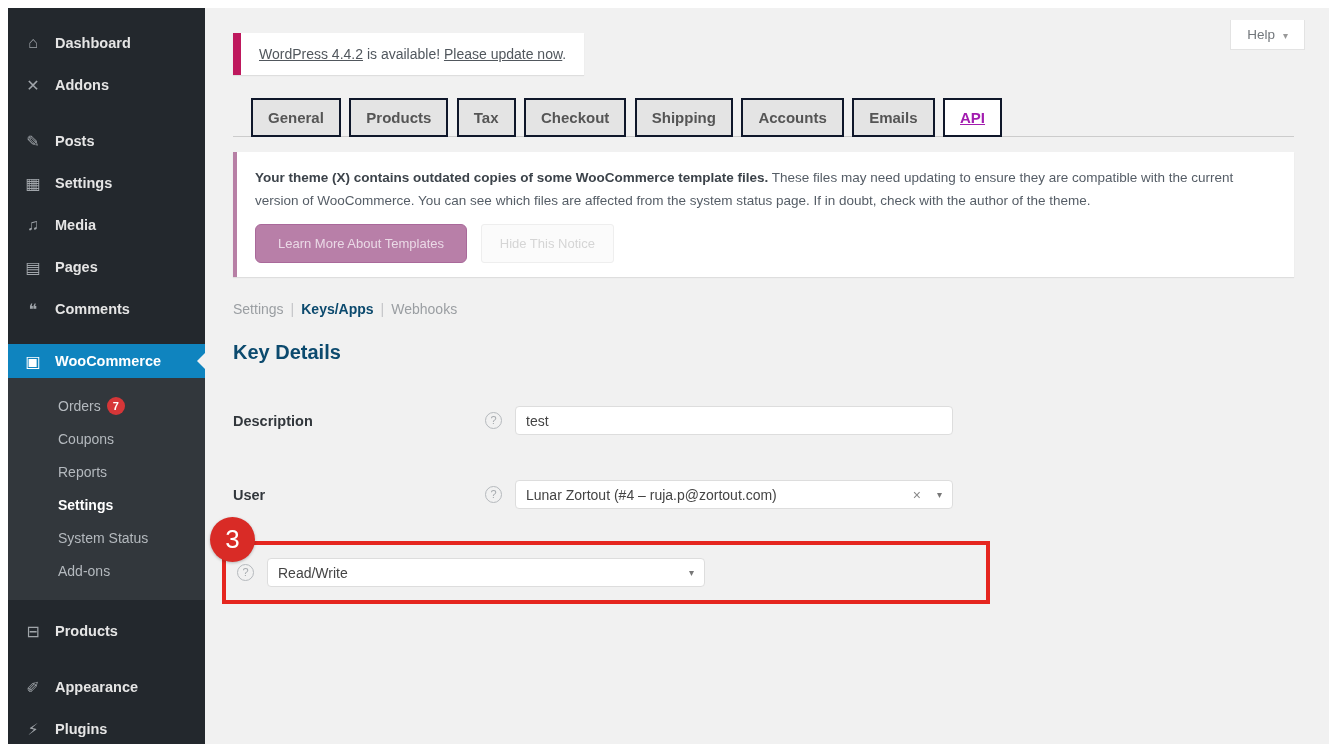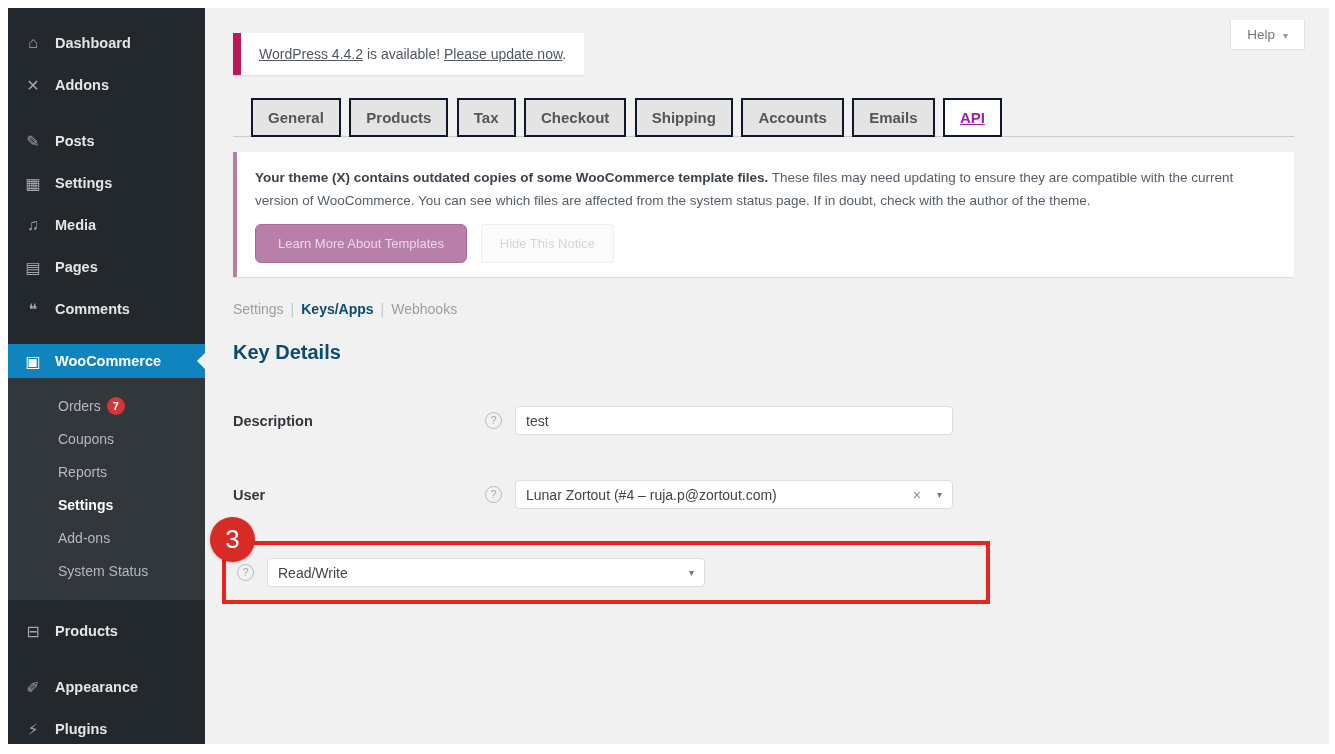--- a/index.html
+++ b/index.html
@@ -135,22 +135,22 @@
       <span>WooCommerce</span>
       <span class="menu-arrow"></span>
     </div>
     <div class="submenu">
       <a class="submenu-item">
         <span>Orders</span><span class="count-badge">7</span>
       </a>
       <a class="submenu-item">Coupons</a>
       <a class="submenu-item">Reports</a>
       <a class="submenu-item current">Settings</a>
+      <a class="submenu-item">System Status</a>
       <a class="submenu-item">Add-ons</a>
-      <a class="submenu-item">System Status</a>
     </div>
 
     <div class="menu-item" style="margin-top:10px;">
       <span class="mi-icon">⊟</span>
       <span>Products</span>
     </div>
     <div class="menu-gap"></div>
     <div class="menu-item">
       <span class="mi-icon">✐</span>
       <span>Appearance</span>

